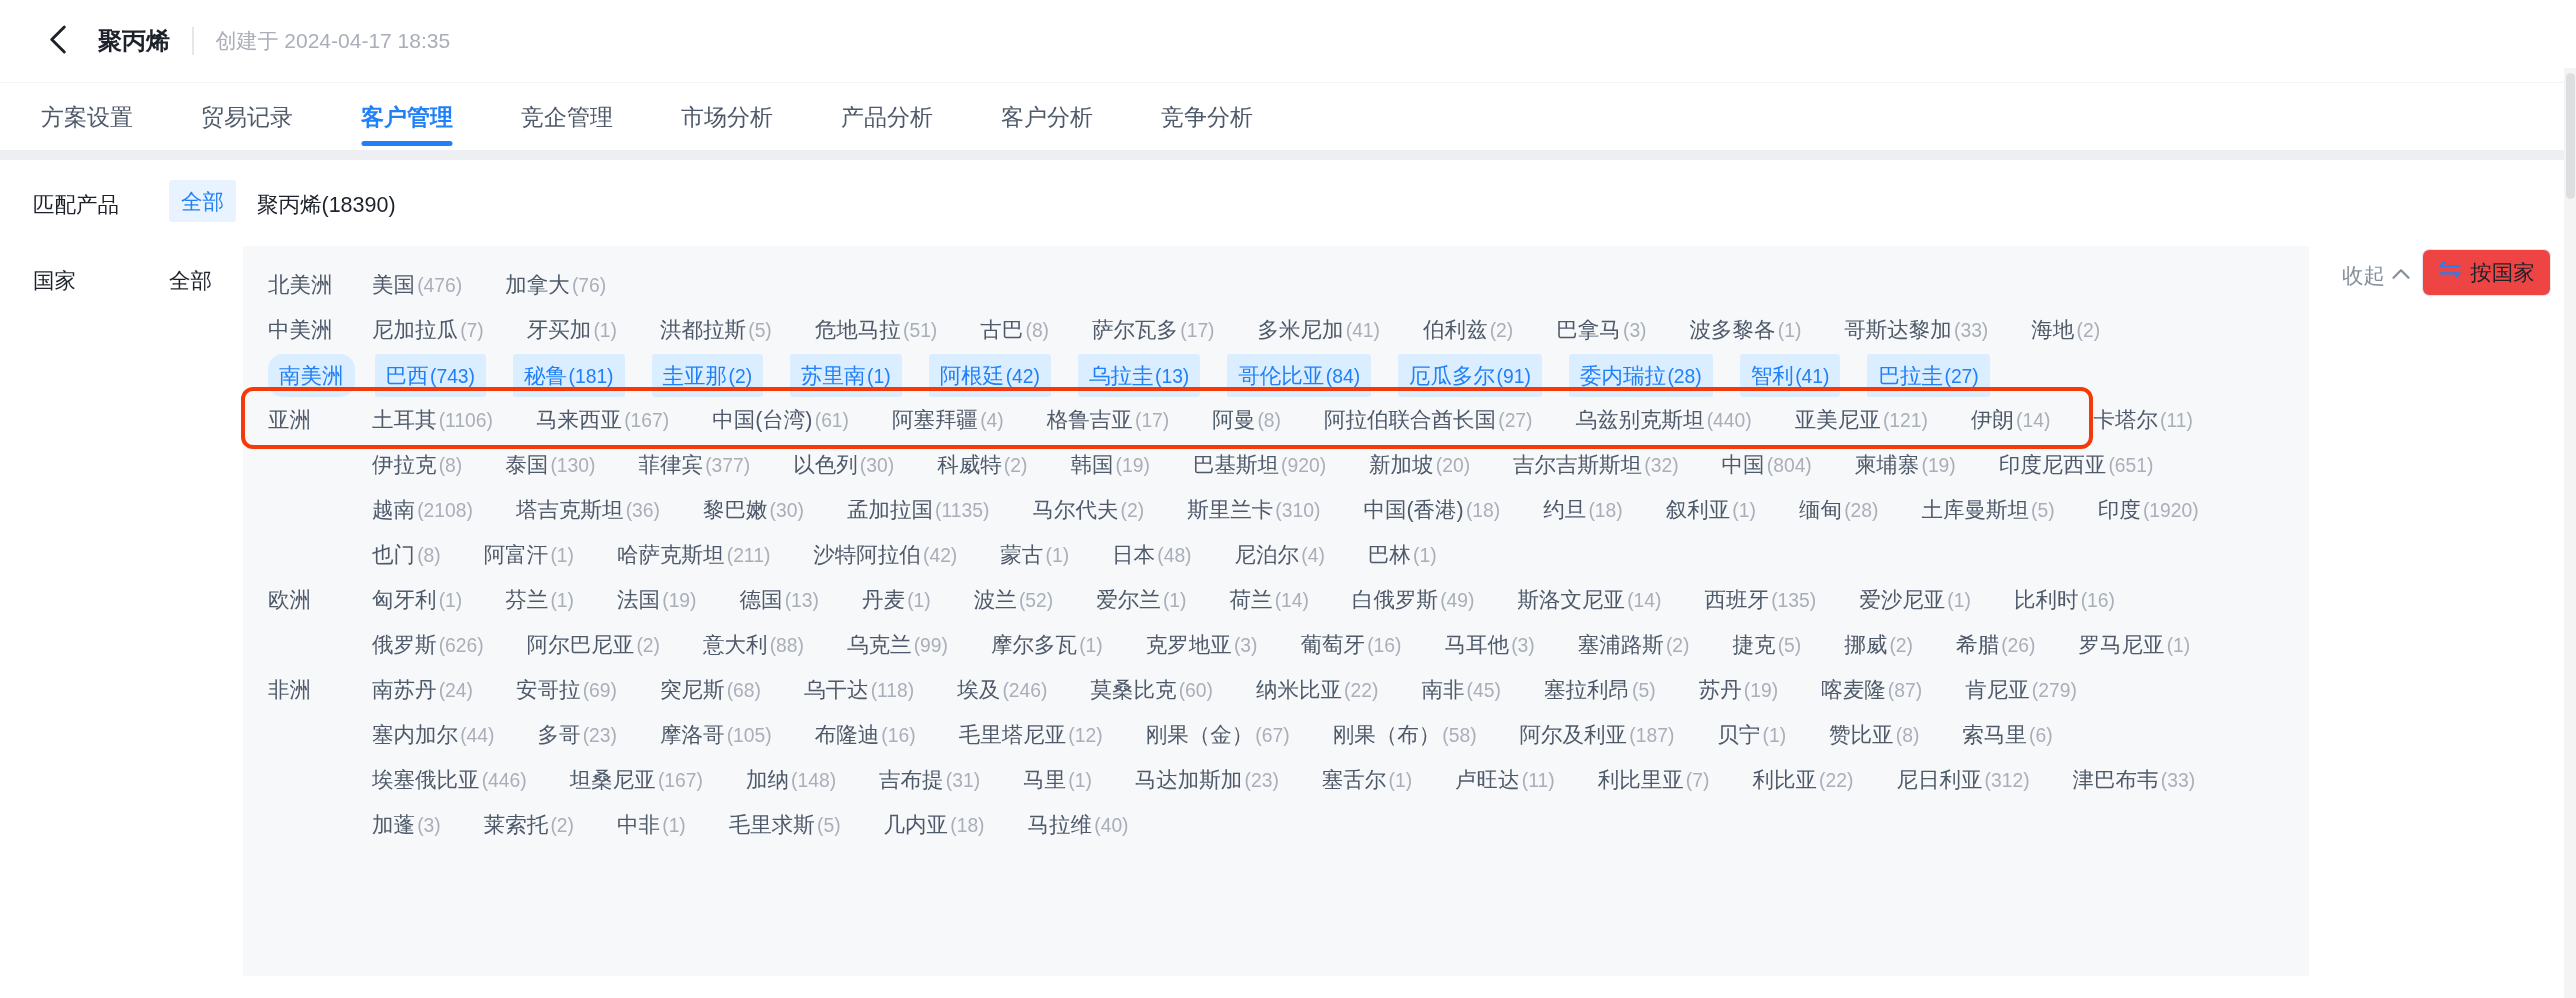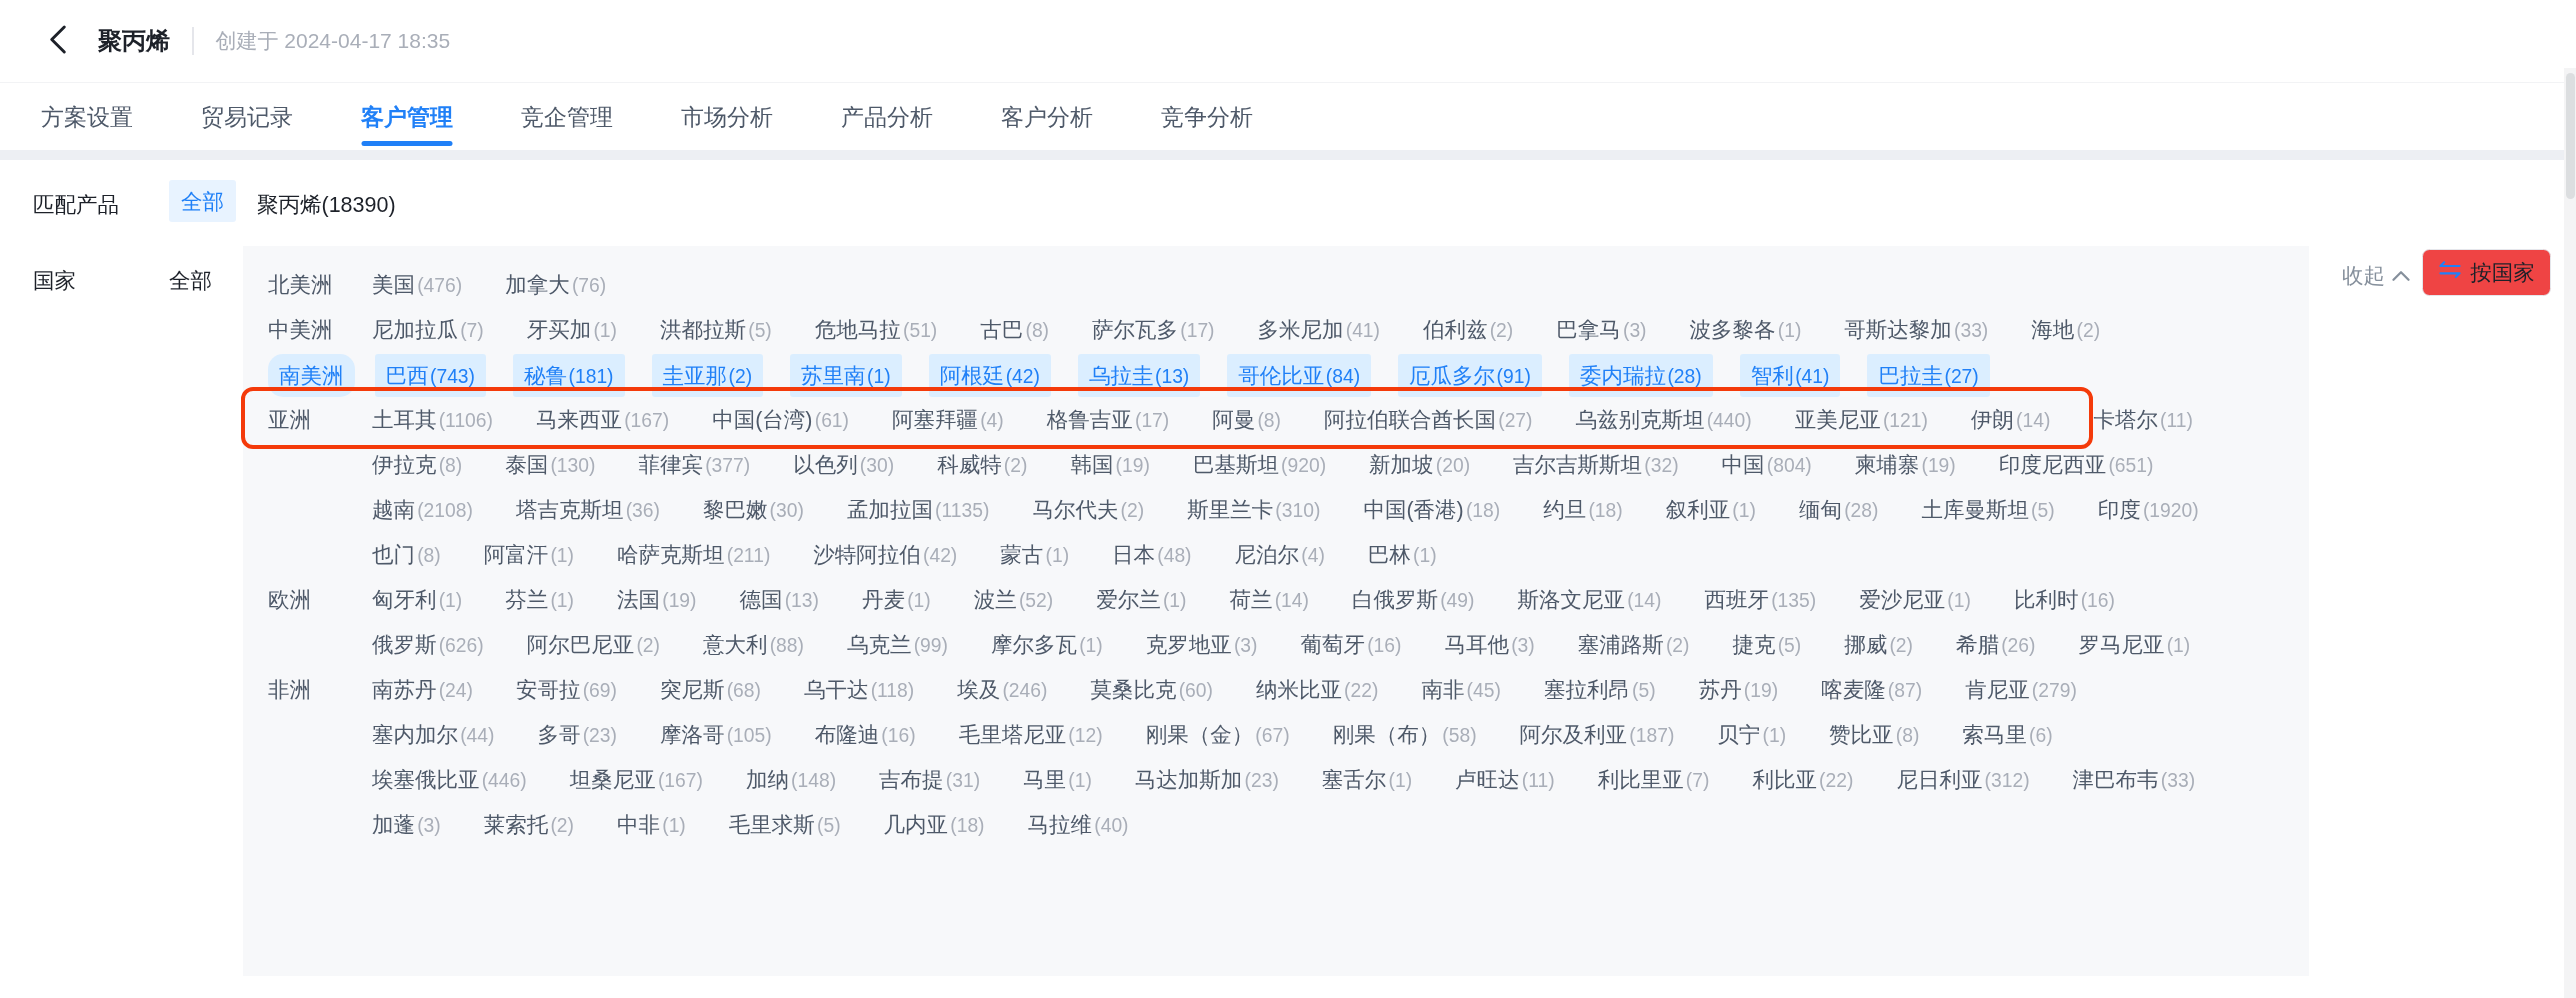--- a/index.html
+++ b/index.html
@@ -76,21 +76,21 @@
 
   
   .red-box {
     position:absolute; left:241px; top:387px; width:1852px; height:62px;
     border:4.5px solid #f43a0a; border-radius:12px; pointer-events:none; z-index:10;
   }
 
   
   .collapse {
     position:absolute; left:2342px; top:261px; font-size:21.5px; color:#86909c;
-    display:flex; align-items:center; gap:7px; cursor:pointer; white-space:nowrap;
+    display:flex; align-items:flex-start; gap:7px; cursor:pointer; white-space:nowrap;
   }
   .sort-btn {
     position:absolute; left:2422px; top:249px; height:47px;
     display:flex; align-items:center; gap:9.6px; padding:0 15.6px;
     background:#ef4444; border:1.5px solid #e5e6eb; border-radius:7.4px;
     font-size:21.5px; color:#1d2129; cursor:pointer; white-space:nowrap;
   }
 
   
   .scroll-track { position:absolute; right:0; top:68px; bottom:0; width:12px; background:#f4f4f5; }

